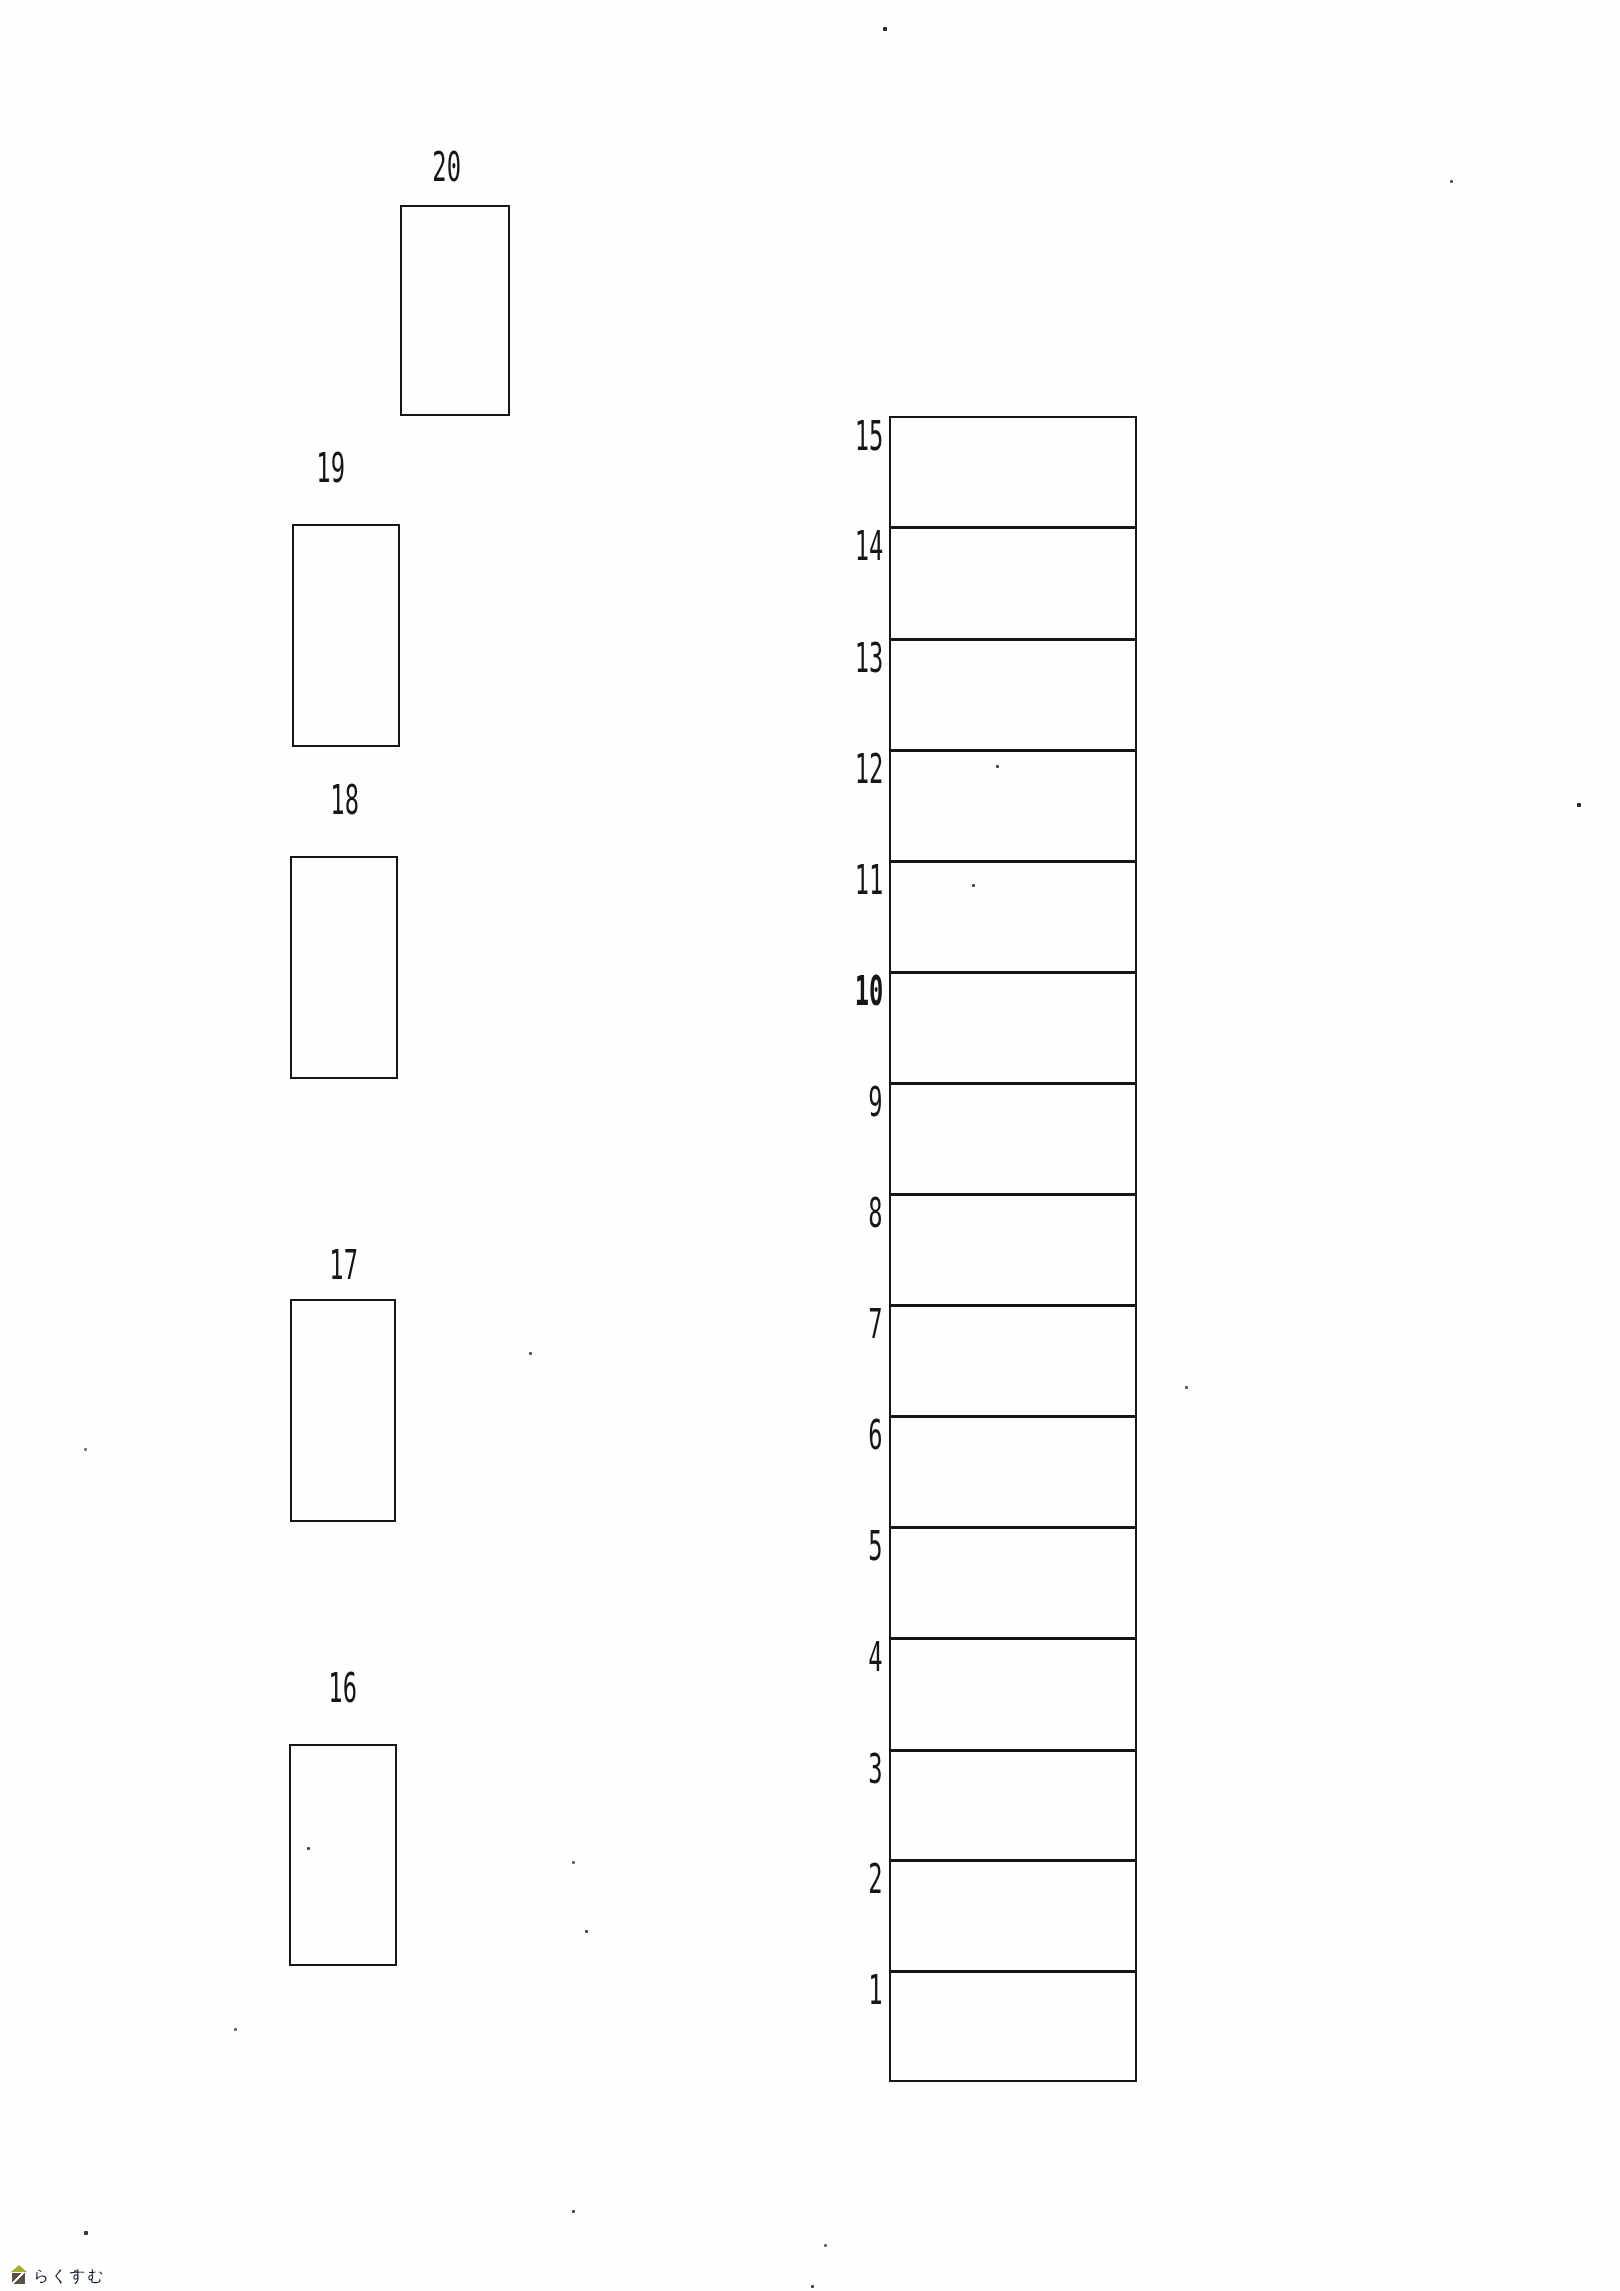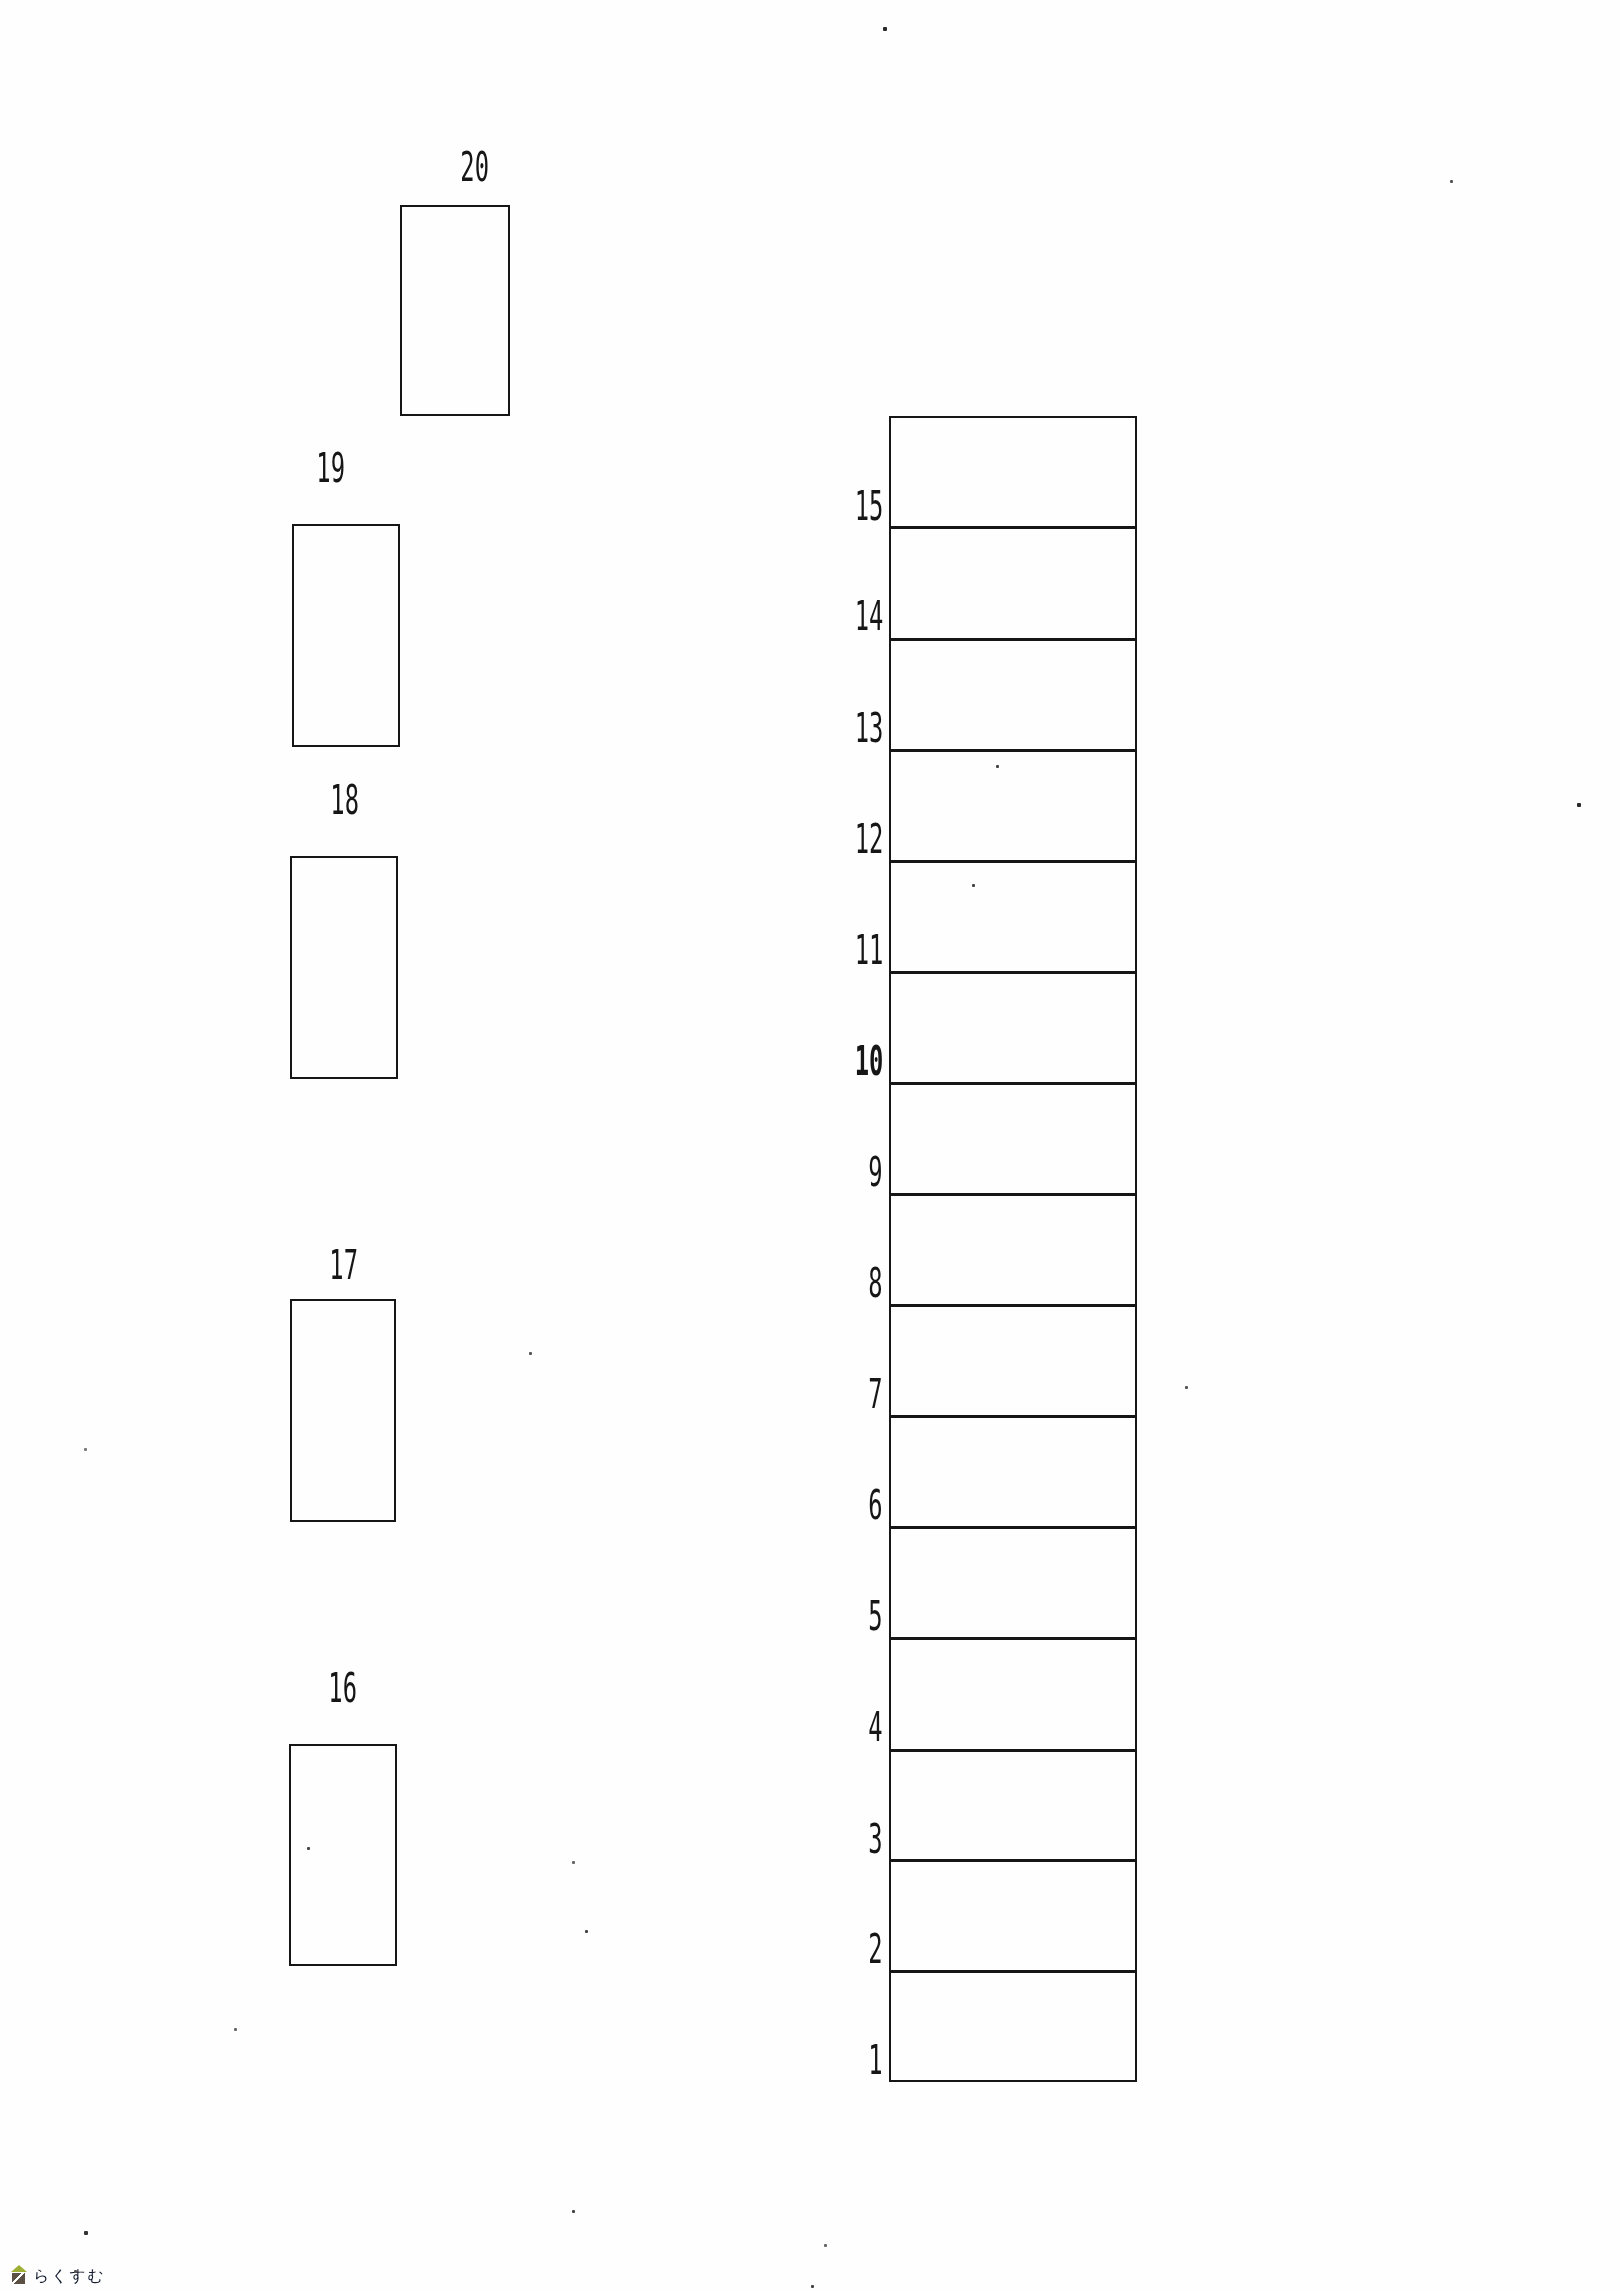--- a/index.html
+++ b/index.html
@@ -32,21 +32,21 @@
   }
   .unit-label{
     position:absolute;
     width:118px;height:47px;
     display:flex;align-items:center;justify-content:center;
   }
   .unit-label .num{transform-origin:center center;}
   .cell-label{
     position:absolute;
     width:67px;
-    display:flex;align-items:flex-end;justify-content:flex-end;
+    display:flex;align-items:flex-start;justify-content:flex-end;
   }
   .cell-label .num{transform-origin:right center;}
   .speck{
     position:absolute;
     border-radius:1px;
   }
   .logo{
     position:absolute;
     left:9.8px;top:2265px;
     display:flex;align-items:flex-end;gap:5.9px;
@@ -77,21 +77,21 @@
 
 <div id="canvas" style="background: rgb(254, 254, 254);">
   <div class="logo">
     <span class="house">
       <span class="roof" style="border-bottom-color: rgb(159, 174, 53);"></span>
       <span class="hbody" style="background: linear-gradient(135deg, rgb(92, 80, 68) 38%, rgb(255, 255, 255) 38%, rgb(255, 255, 255) 52%, rgb(92, 80, 68) 52%);"></span>
     </span>
     <span class="logo-text" style="color: #0f172a;">らくすむ</span>
   </div>
 <div class="rect" style="left: 400px; top: 205px; width: 110px; height: 211px;"></div>
-    <div class="unit-label" style="left: 416px; top: 144px;">
+    <div class="unit-label" style="left: 388px; top: 144px;">
       <span class="num">20</span>
     </div>
     <div class="rect" style="left: 292px; top: 524px; width: 108px; height: 223px;"></div>
     <div class="unit-label" style="left: 272px; top: 445px;">
       <span class="num">19</span>
     </div>
     <div class="rect" style="left: 290px; top: 856px; width: 108px; height: 223px;"></div>
     <div class="unit-label" style="left: 286px; top: 777px;">
       <span class="num">18</span>
     </div>

